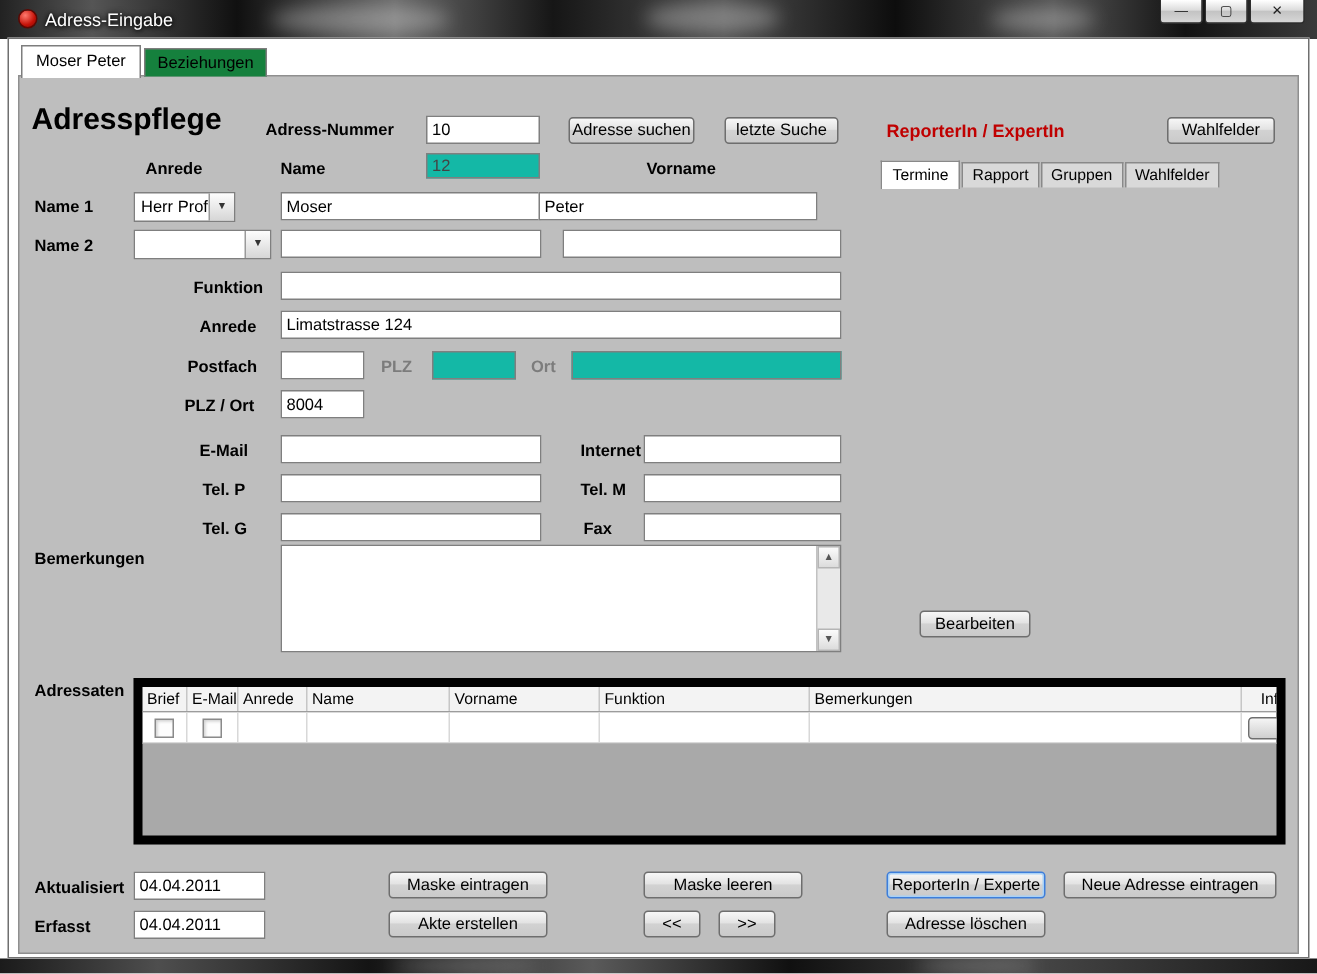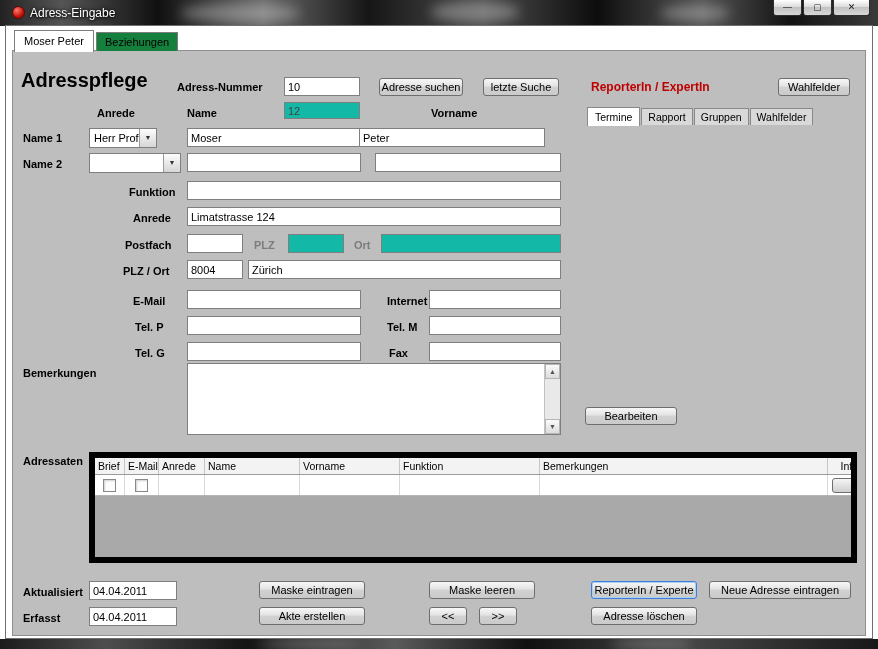--- a/index.html
+++ b/index.html
@@ -183,21 +183,20 @@
 
     <div class="lbl" style="left:112px;top:188px">Postfach</div>
     <input class="field" style="left: 174px; top: 183px; width: 56px;" value="">
     <div class="lbl dim" style="left:241px;top:188px">PLZ</div>
     <input class="field gray" style="left: 275px; top: 183px; width: 56px;" value="">
     <div class="lbl dim" style="left:341px;top:188px">Ort</div>
     <input class="field gray" style="left: 368px; top: 183px; width: 180px;" value="">
 
     <div class="lbl" style="left:110px;top:214px">PLZ / Ort</div>
     <input class="field" style="left: 174px; top: 209px; width: 56px;" value="8004">
-    <input class="field" style="left: 235px; top: 209px; width: 313px;" value="Zürich">
 
     <div class="lbl" style="left:120px;top:244px">E-Mail</div>
     <input class="field" style="left: 174px; top: 239px; width: 174px;" value="">
     <div class="lbl" style="left:374px;top:244px">Internet</div>
     <input class="field" style="left: 416px; top: 239px; width: 132px;" value="">
 
     <div class="lbl" style="left:122px;top:270px">Tel. P</div>
     <input class="field" style="left: 174px; top: 265px; width: 174px;" value="">
     <div class="lbl" style="left:374px;top:270px">Tel. M</div>
     <input class="field" style="left: 416px; top: 265px; width: 132px;" value="">
@@ -215,21 +214,21 @@
         <div class="scroll-btn">▼</div>
       </div>
     </div>
 
     <div class="rtabs" style="left:574px;top:55px">
       <div class="rtab active">Termine</div>
       <div class="rtab">Rapport</div>
       <div class="rtab">Gruppen</div>
       <div class="rtab">Wahlfelder</div>
     </div>
-    <div class="btn" style="left:572px;top:356px;width:92px">Bearbeiten</div>
+    <div class="btn" style="left:600px;top:356px;width:74px">Bearbeiten</div>
 
     <div class="lbl" style="left:10px;top:404px">Adressaten</div>
     <div class="grid" style="left:76px;top:401px;width:768px;height:111px">
       <div class="grid-header">
         <div class="gh-cell" style="flex:0 0 30px">Brief</div>
         <div class="gh-cell" style="flex:0 0 34px">E-Mail</div>
         <div class="gh-cell" style="flex:0 0 46px">Anrede</div>
         <div class="gh-cell" style="flex:0 0 95px">Name</div>
         <div class="gh-cell" style="flex:0 0 100px">Vorname</div>
         <div class="gh-cell" style="flex:0 0 140px">Funktion</div>

